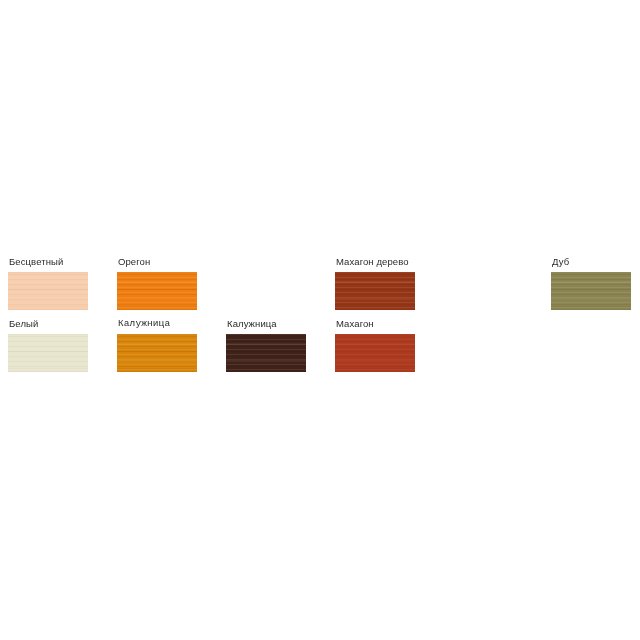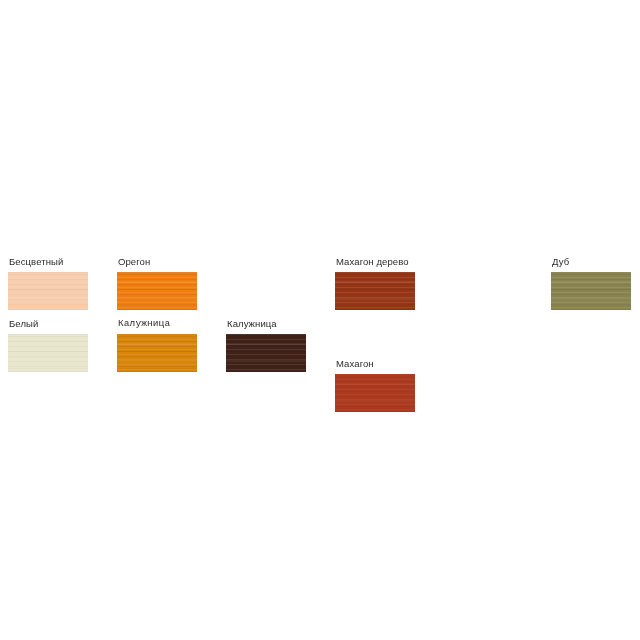--- a/index.html
+++ b/index.html
@@ -139,21 +139,21 @@
           </span>
       </div>
       <div class="cell" style="left:218px">
         <span class="swatch-label" style="color: rgb(43, 43, 43);">Калужница</span>
         <span class="swatch" style="background-color: rgb(64, 34, 25);">
             <span class="grain"></span>
             <span class="grain2"></span>
           </span>
       </div>
       <div class="cell" style="left:327px">
-        <span class="swatch-label" style="color: rgb(43, 43, 43); margin-top: 40px;">Махагон</span>
+        <span class="swatch-label" style="color: rgb(43, 43, 43);">Махагон</span>
         <span class="swatch pale" style="background-color: rgb(173, 58, 30);">
             <span class="grain"></span>
             <span class="grain2"></span>
           </span>
       </div>
     </div>
 
   </div>
 </div>
 

